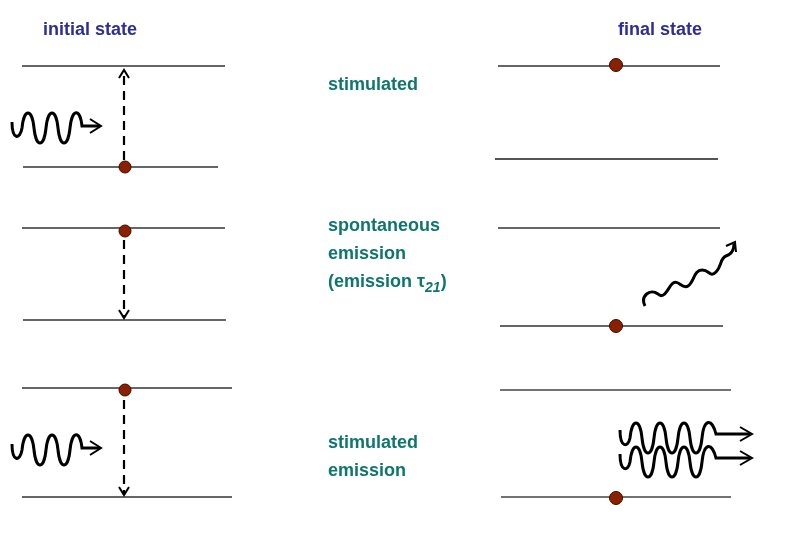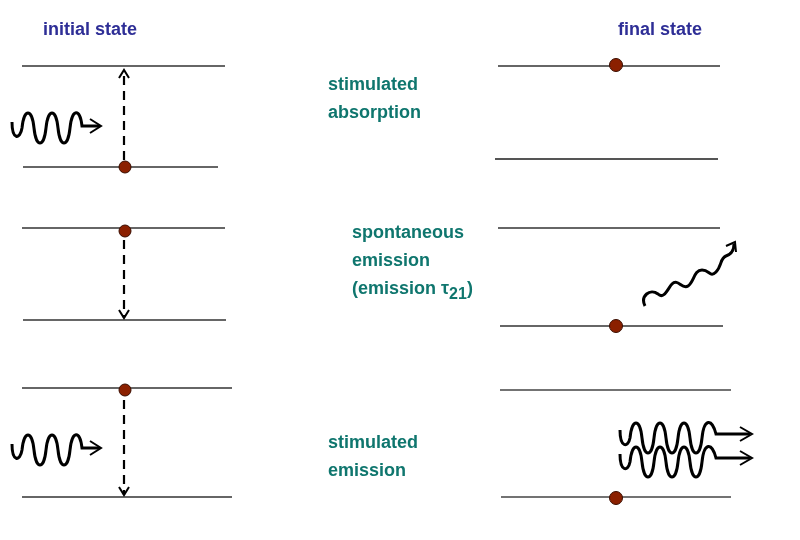--- a/index.html
+++ b/index.html
@@ -2,35 +2,34 @@
 <html><head>
 <meta charset="utf-8">
 <style>
   html, body { margin: 0; padding: 0; background: #ffffff; }
   body { width: 800px; height: 540px; position: relative; overflow: hidden;
          font-family: "Liberation Sans", "DejaVu Sans", sans-serif; }
   .title { position: absolute; top: 19px; font-size: 18px; font-weight: bold;
            color: #2e2e96; white-space: nowrap; }
   .label { position: absolute; font-size: 18px; font-weight: bold; color: #0f766e;
            line-height: 28px; white-space: nowrap; }
-  .label sub { font-size: 16px; }
+  .label sub { font-size: 14px; font-style: italic; }
   svg.diagram { position: absolute; left: 0; top: 0; }
 </style>
 </head>
 <body>
 
 <div class="title" style="left:43px;">initial state</div>
 <div class="title" style="left:570px;margin-left:48px;">final state</div>
 
 <div class="label" style="left:328px; top:70px;">
   <div>stimulated</div>
-  <div>absorption</div>
 </div>
 
-<div class="label" style="left:328px; top:218px;margin-left:24px;">
+<div class="label" style="left:328px; top:211px;">
   <div>spontaneous</div>
   <div>emission</div>
   <div><span>(emission </span><span>τ</span><sub>21</sub><span>)</span></div>
 </div>
 
 <div class="label" style="left:328px; top:428px;">
   <div>stimulated</div>
   <div>emission</div>
 </div>
 

